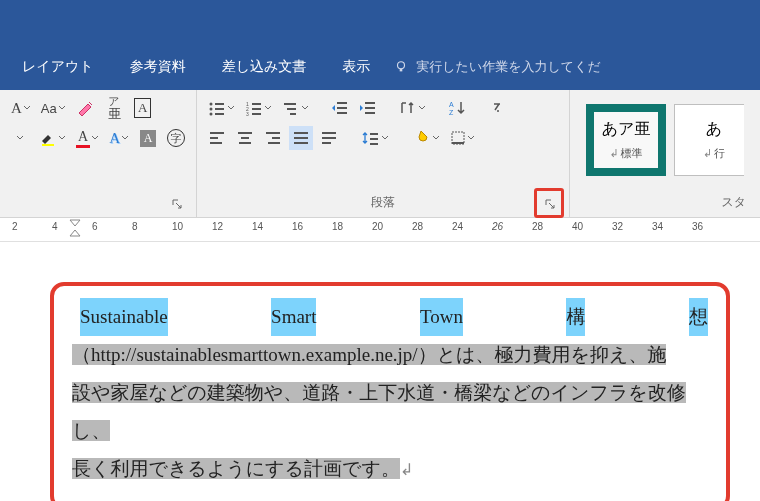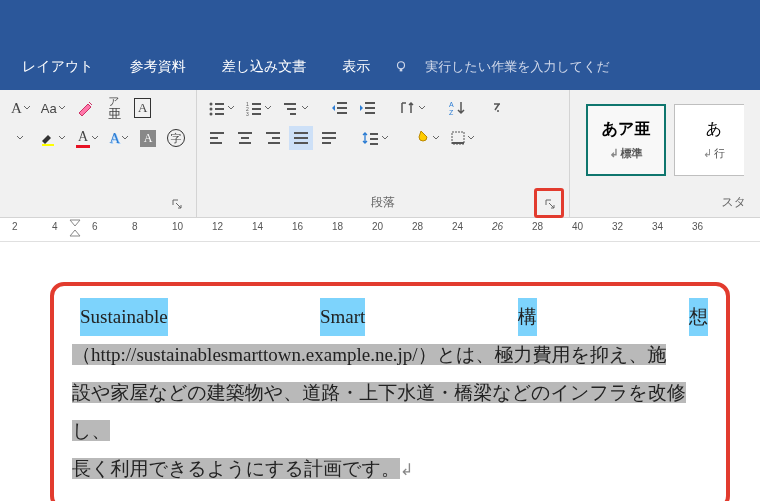--- a/index.html
+++ b/index.html
@@ -2,39 +2,39 @@
 <html><head>
 <meta charset="utf-8">
 <style>
   * { box-sizing: border-box; margin: 0; padding: 0; }
   body { font-family: "Yu Gothic", "Meiryo", sans-serif; font-size: 12px; background: #fff; width: 760px; height: 501px; overflow: hidden; position: relative; }
   
   .titlebar { background: #2b579a; height: 44px; }
   
   .tabs { background: #2b579a; height: 46px; display: flex; align-items: center; padding-left: 4px; color: #fff; font-size: 14px; gap: 0; }
   .tab { padding: 0 18px; height: 46px; display: flex; align-items: center; cursor: pointer; }
-  .tellme { display: flex; align-items: center; gap: 17px; margin-left: 6px; color: #d0d8ea; font-size: 13px; }
+  .tellme { display: flex; align-items: center; gap: 8px; margin-left: 6px; color: #d0d8ea; font-size: 13px; }
   .tellme svg { width: 14px; height: 14px; }
   
   .ribbon { background: #f1f1f1; border-bottom: 1px solid #d4d4d4; height: 128px; display: flex; position: relative; }
   .group { border-right: 1px solid #d4d4d4; display: flex; flex-direction: column; justify-content: space-between; padding: 6px 8px 2px; position: relative; }
   .group-rows { display: flex; flex-direction: column; gap: 6px; }
   .row { display: flex; align-items: center; gap: 4px; }
   .btn { height: 24px; min-width: 24px; display: inline-flex; align-items: center; justify-content: center; padding: 0 3px; cursor: pointer; color: #444; }
   .btn svg { display: block; }
   .dd { display: inline-flex; align-items: center; }
   .dd .caret { width: 8px; margin-left: 1px; }
   
   .group-label { text-align: center; font-size: 12px; color: #666; padding: 2px 0 4px; position: relative; }
   .launcher { position: absolute; right: 4px; bottom: 4px; width: 14px; height: 14px; cursor: pointer; display: flex; align-items: center; justify-content: center; }
   .launcher-highlight { position: absolute; right: -3px; bottom: -3px; width: 30px; height: 30px; border: 3px solid #e23b2e; border-radius: 3px; pointer-events: none; }
   
   .styles-group { display: flex; align-items: flex-start; padding: 8px 8px 2px; gap: 8px; }
   .style-box { width: 80px; height: 72px; border: 1px solid #bfbfbf; background: #fff; display: flex; flex-direction: column; align-items: center; justify-content: center; font-size: 13px; cursor: pointer; gap: 6px; }
-  .style-box.active { border: 2px solid #0f766e; background:#f8f8f8;font-weight:bold; }
+  .style-box.active { border: 8px solid #0f766e; background:#f8f8f8; }
   .style-preview { font-size: 16px; }
   .style-name { font-size: 11px; color: #555; display:flex; align-items:center; gap:2px;}
   .style-clip { width:70px; overflow:hidden;}
   
   .ruler { height: 24px; background: #fff; border-bottom: 1px solid #e0e0e0; position: relative; font-size: 10px; color: #555; }
   .ruler-tick { position: absolute; top: 5px; }
   .ruler-tick .n { position: relative; top: -2px; }
   .ruler-indent { position:absolute; top:1px; }
   
   .doc-area { background: #fff; padding: 40px 30px 0 50px; position: relative; }
@@ -371,20 +371,21 @@
     <span class="ruler-tick" style="left: 652px;"><span class="n">34</span></span>
     <span class="ruler-tick" style="left: 692px;"><span class="n">36</span></span>
   </div>
 
 <div class="doc-area">
   <div class="selection-frame">
     <div class="doc-text">
       <div class="line1">
         <span>Sustainable</span>
         <span>Smart</span>
+        <span>Town</span>
         <span>構</span>
         <span>想</span>
       </div>
       <div><span class="sel">（http://sustainablesmarttown.example.ne.jp/）とは、極力費用を抑え、施</span></div>
       <div><span class="sel">設や家屋などの建築物や、道路・上下水道・橋梁などのインフラを改修し、</span></div>
       <div><span class="sel">長く利用できるようにする計画です。</span><span class="pilcrow">↲</span></div>
     </div>
   </div>
 </div>
 

